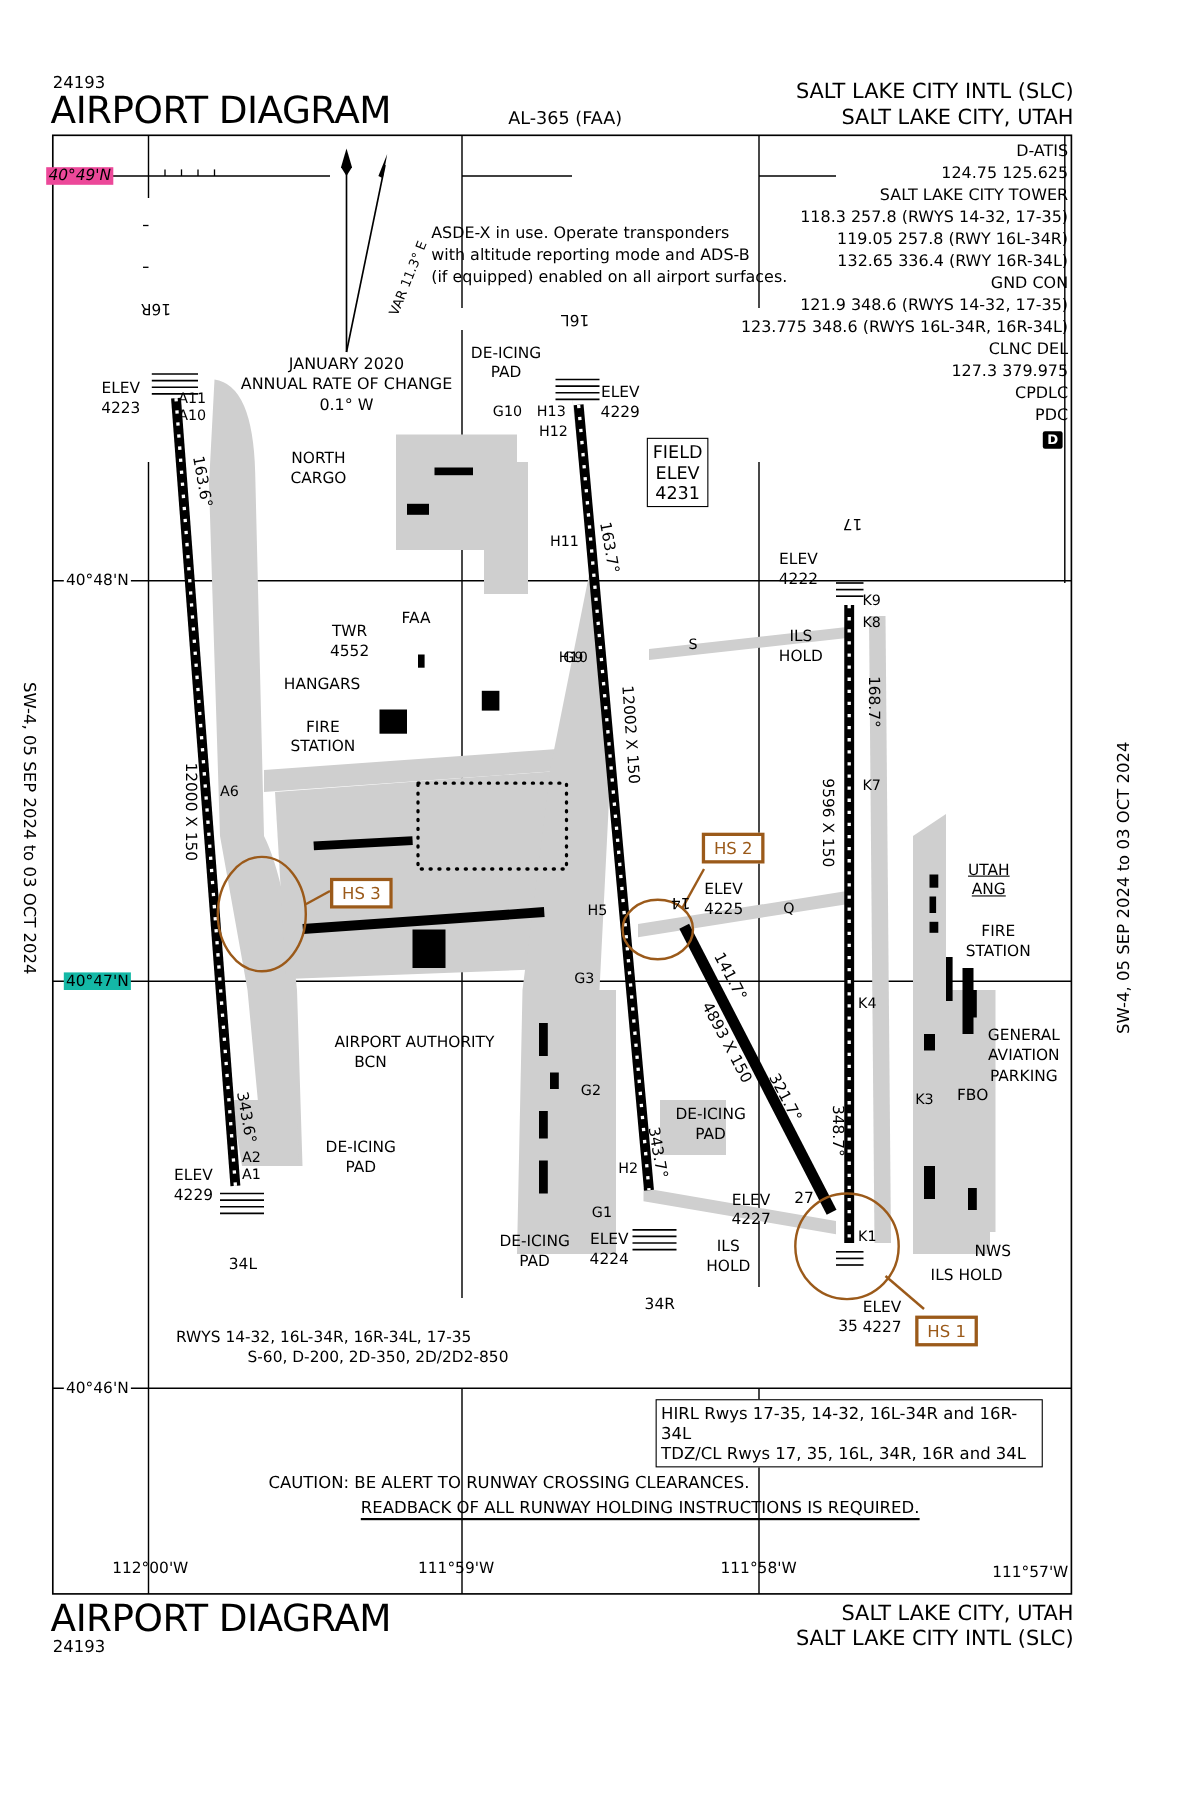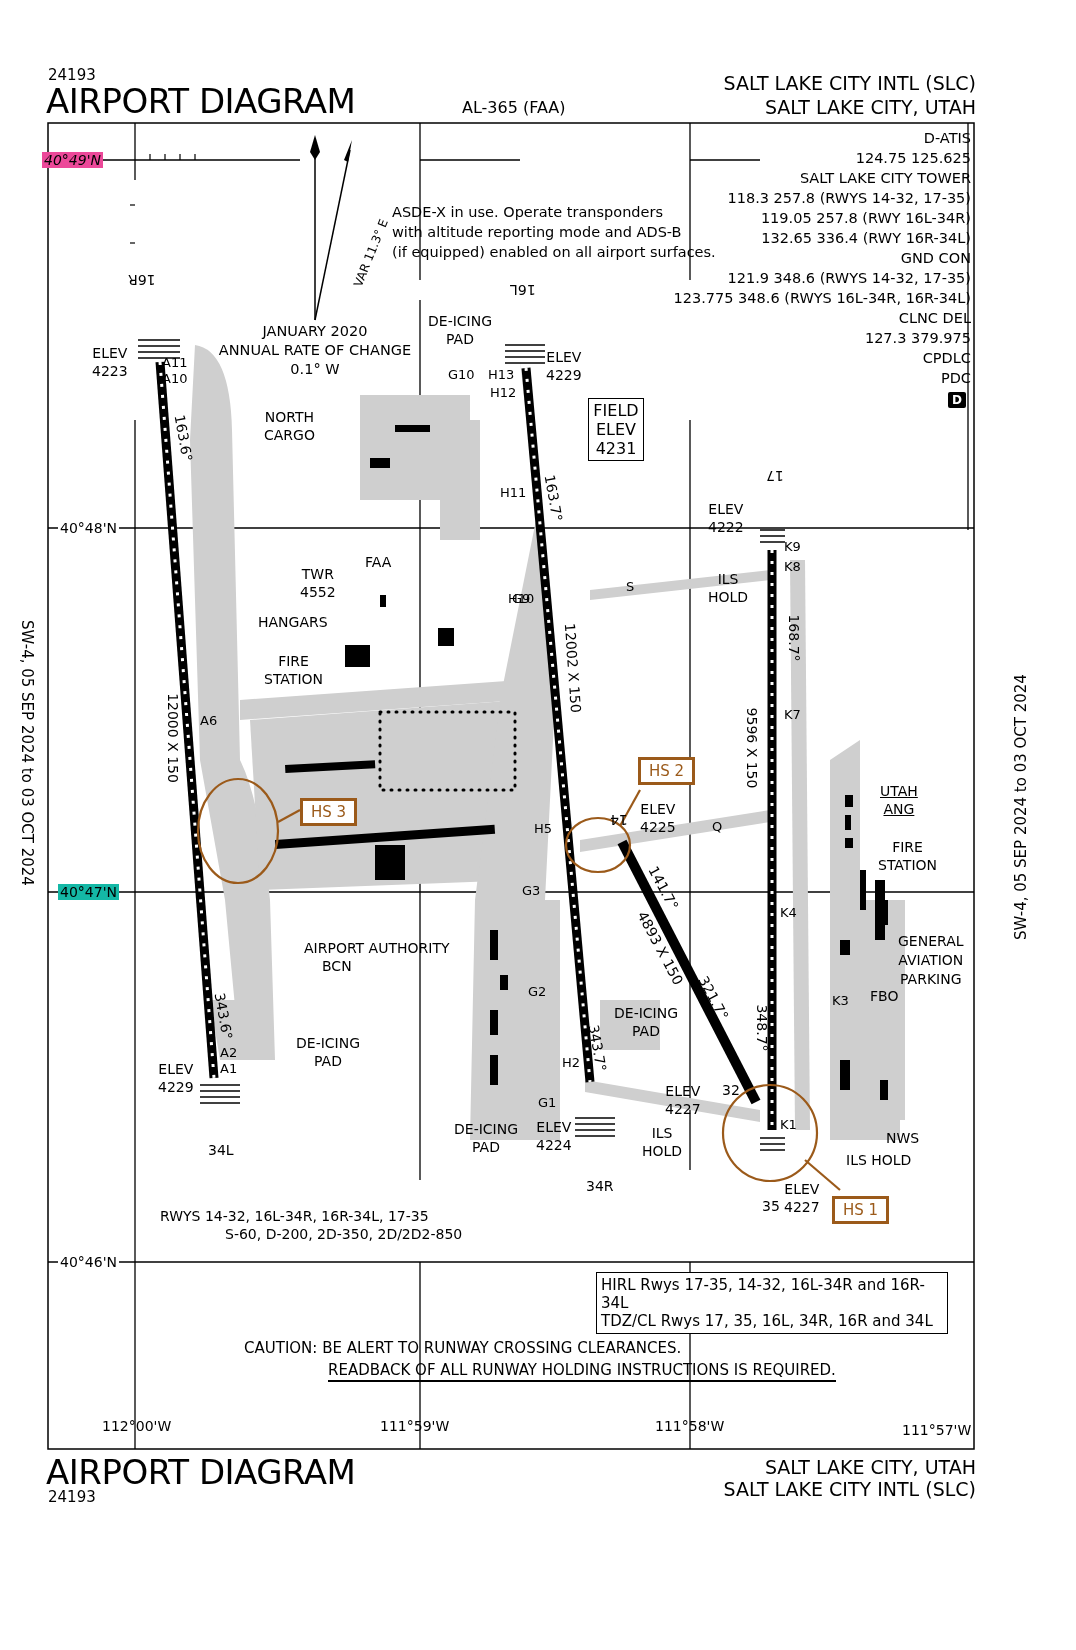--- a/index.html
+++ b/index.html
@@ -220,21 +220,21 @@
   </div>
 <div class="abs lbl" style="left:536px;top:1118px;text-align:center;line-height:18px;">
     <div>ELEV</div>
     <div>4224</div>
   </div>
 <div class="abs lbl" style="left:528px;top:660px;transform:rotate(86deg);">12002 X 150</div>
 <div class="abs lbl" style="left:530px;top:490px;transform:rotate(80deg);">163.7°</div>
 <div class="abs lbl" style="left:574px;top:1040px;transform:rotate(80deg);">343.7°</div>
 
 <div class="abs lbl" style="left:610px;top:812px;transform:rotate(180deg);">14</div>
-<div class="abs lbl" style="left:722px;top:1082px;">32</div>
+<div class="abs lbl" style="left:722px;top:1082px;">27</div>
 <div class="abs lbl" style="left:640px;top:800px;text-align:center;line-height:18px;">
     <div>ELEV</div>
     <div>4225</div>
   </div>
 <div class="abs lbl" style="left:665px;top:1082px;text-align:center;line-height:18px;">
     <div>ELEV</div>
     <div>4227</div>
   </div>
 <div class="abs lbl" style="left:620px;top:940px;transform:rotate(62deg);">4893 X 150</div>
 <div class="abs lbl" style="left:640px;top:880px;transform:rotate(62deg);">141.7°</div>

